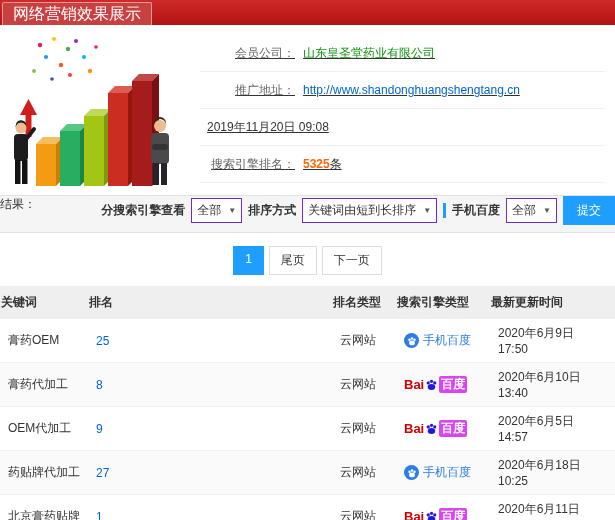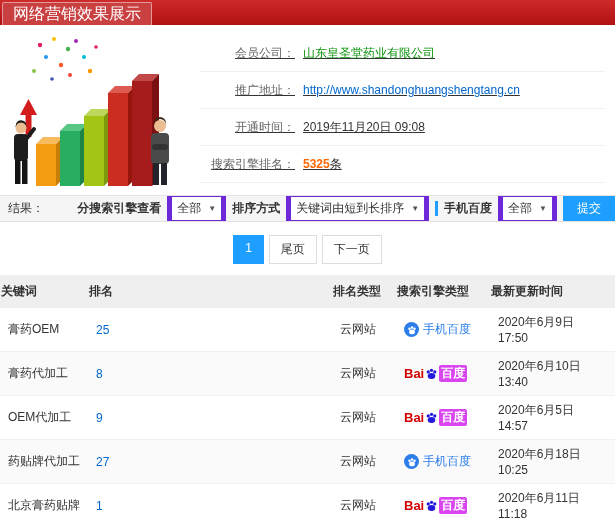--- a/index.html
+++ b/index.html
@@ -30,29 +30,29 @@
   .ilabel { width: 96px; text-align: right; color: #666; flex: none; }
   .ival { margin-left: 8px; text-decoration: none; }
   .ival.green { color: #089308; }
   .ival.blue { color: #0066cc; }
   .ival.plain { color: #333; }
   .ival.orange { color: #ff6600; font-weight: bold; }
   .suffix { color: #333; }
 
   
   .filter-bar {
-    display: flex; align-items: center; height: 27px;
+    display: flex; align-items: flex-start; height: 38px;
     background: #f5f5f5; border-top: 1px solid #e2e2e2; border-bottom: 1px solid #e2e2e2;
-    padding-left: 8px; margin-top: 4px; white-space: nowrap; overflow: hidden;
+    margin-top: 4px; white-space: nowrap; overflow: hidden;
   }
   .result-label { color: #333; flex: none; }
   .filter-group { margin-left: auto; display: flex; align-items: center; gap: 6px; flex: none; }
   .flabel { font-weight: bold; color: #333; flex: none; }
   .select {
-    background: #fff; border: 5px solid #6d28d9; padding: 3px 5px;
+    background: #fff; border: 1px solid #6d28d9; padding: 3px 5px;
     display: inline-flex; align-items: center; gap: 7px; color: #333; cursor: pointer; flex: none;
   }
   .caret { font-size: 8px; color: #555; }
   .vdivider { width: 3px; height: 15px; background: #1e9fff; flex: none; }
   .submit-btn {
     background: #1e9fff; color: #fff; border: none; padding: 6px 14px;
     font-size: 12px; cursor: pointer; flex: none;
     font-family: "Liberation Sans", "DejaVu Sans", sans-serif;
   }
 
@@ -177,21 +177,20 @@
   <div class="info-rows">
     <div class="info-row">
       <span class="ilabel">会员公司：</span>
       <a class="ival green">山东皇圣堂药业有限公司</a>
     </div>
     <div class="info-row">
       <span class="ilabel">推广地址：</span>
       <a class="ival blue">http://www.shandonghuangshengtang.cn</a>
     </div>
     <div class="info-row">
-      <span class="ilabel">开通时间：</span>
       <span class="ival plain">2019年11月20日 09:08</span>
     </div>
     <div class="info-row">
       <span class="ilabel">搜索引擎排名：</span>
       <span class="ival orange">5325</span>
         <span class="suffix">条</span>
     </div>
   </div>
 </div>
 

